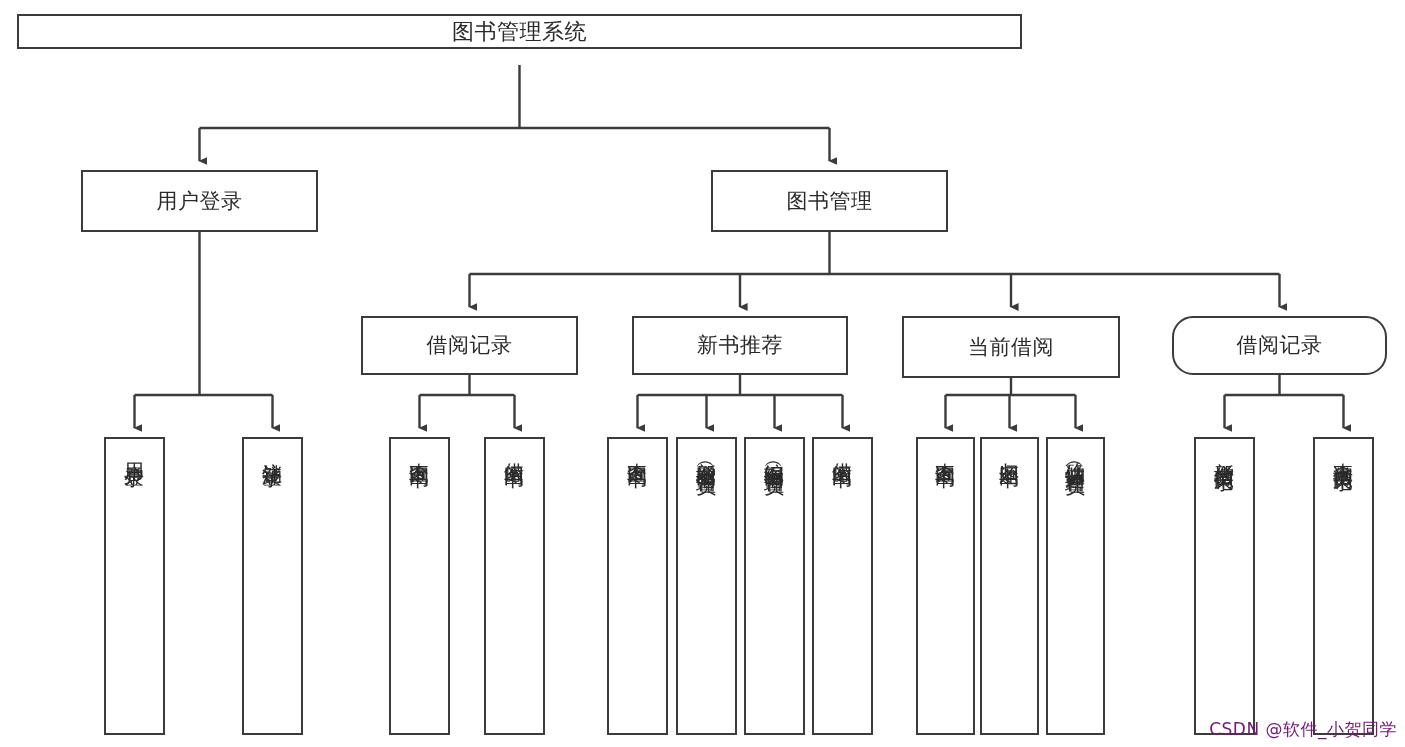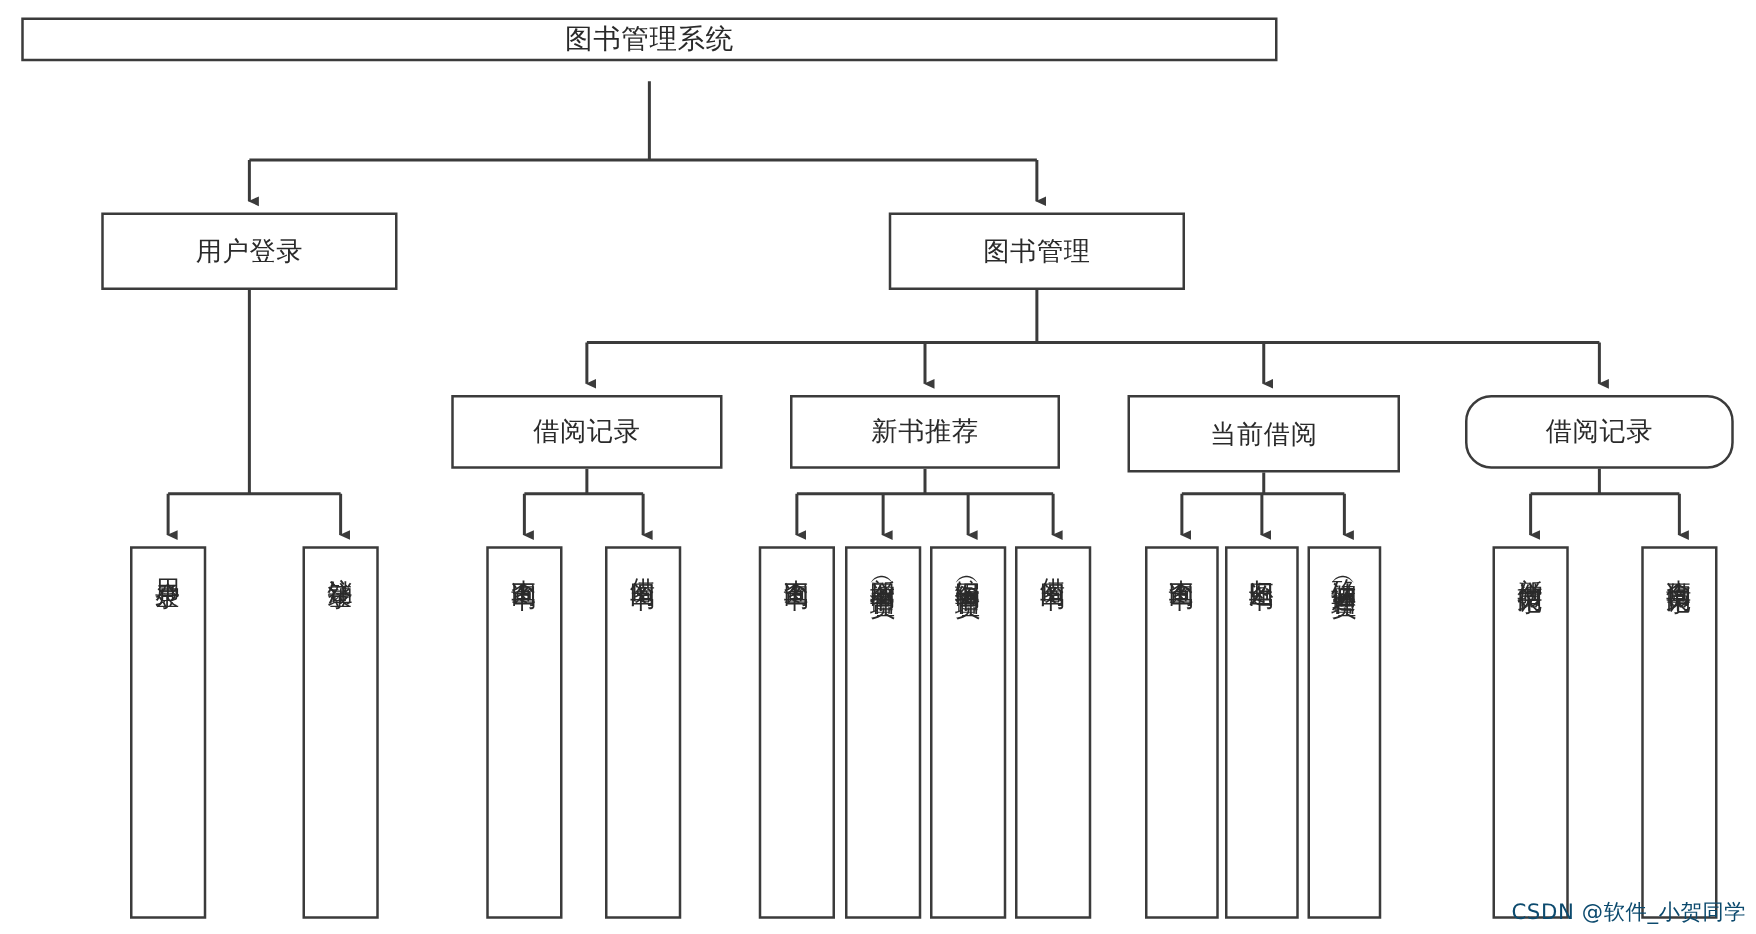--- a/index.html
+++ b/index.html
@@ -52,21 +52,21 @@
   .node.vertical {
     align-items: flex-start;
     justify-content: center;
     padding-top: 8px;
   }
   .node.root .node-label { font-size: 22px; }
   .watermark {
     position: absolute;
     right: 8px;
     bottom: 6px;
-    color: #0c4a6e;
+    color: #701a75;
     font-size: 17px;
     letter-spacing: 0.5px;
     z-index: 3;
     white-space: nowrap;
   }
 </style>
 </head>
 <body>
 
 <div id="diagram-root">

